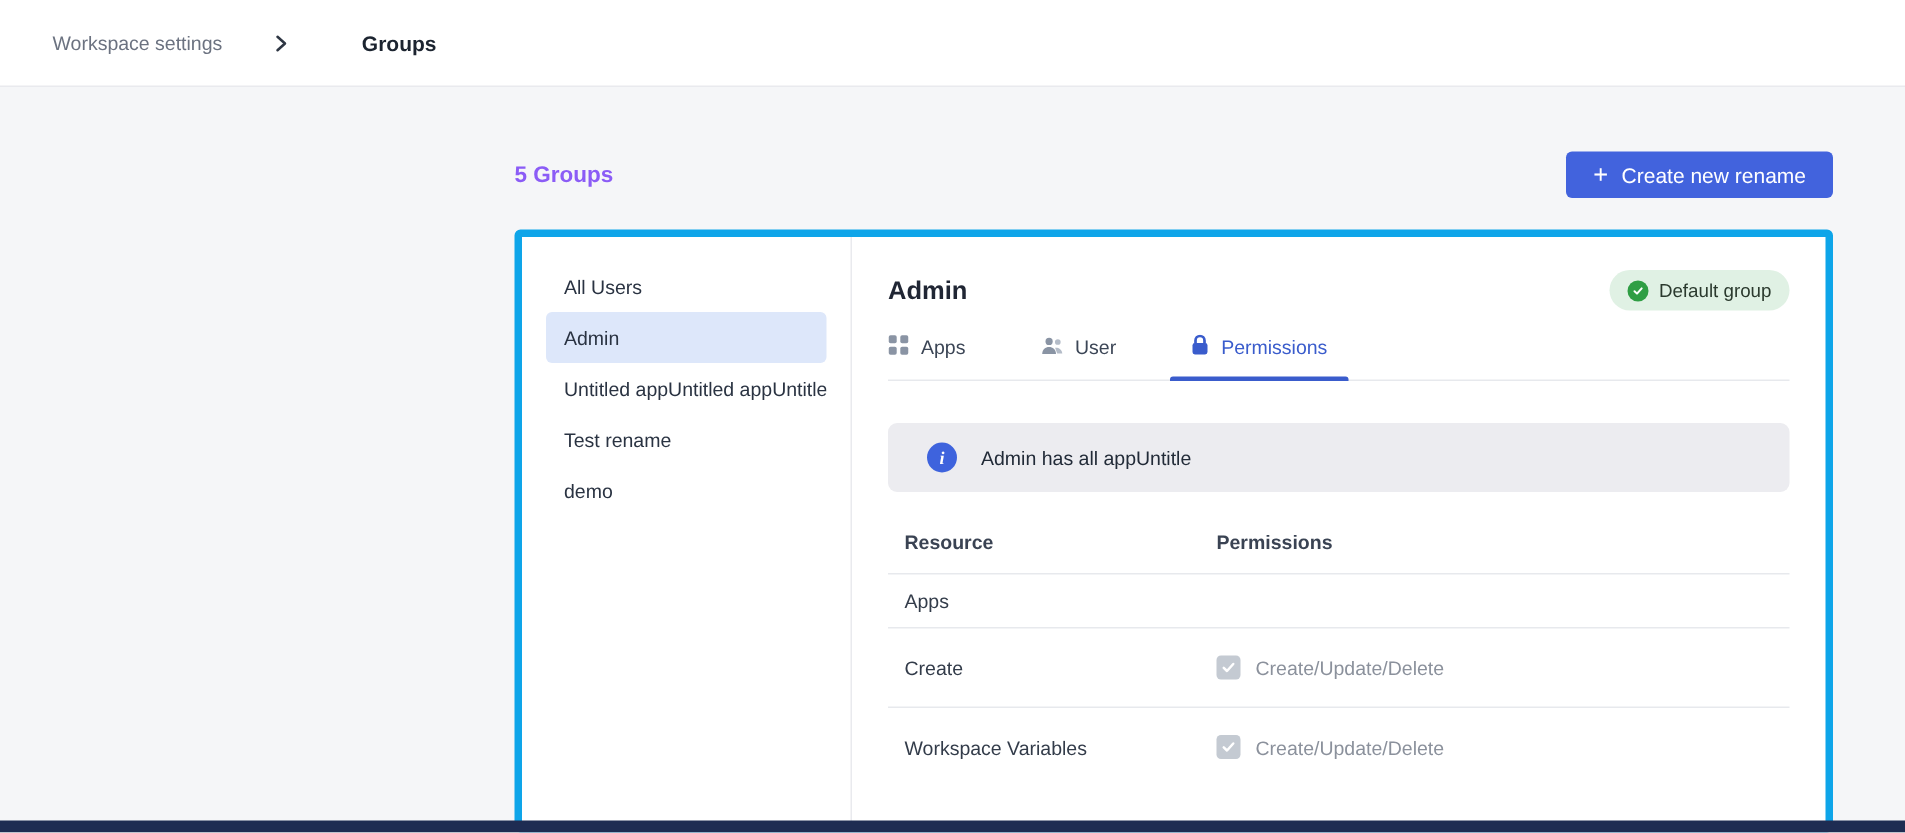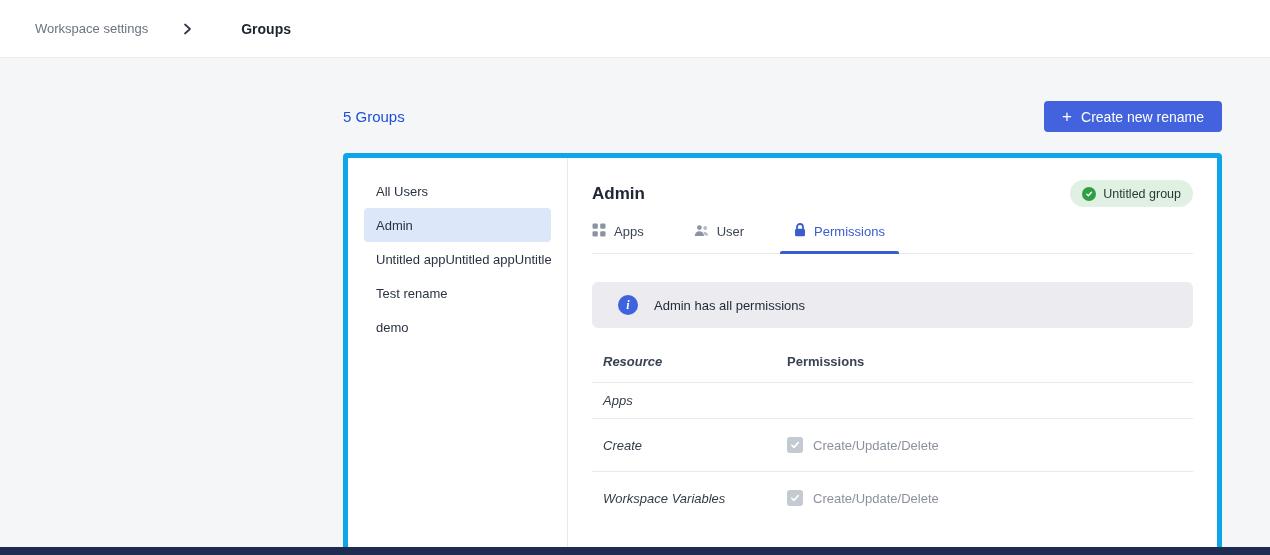--- a/index.html
+++ b/index.html
@@ -16,21 +16,21 @@
     height:58px; background:#fff; border-bottom:1px solid #e9eaee;
     display:flex; align-items:center; padding:0 35px;gap:24px;
   }
   .crumb-parent { font-size:13px; color:#6b7280; cursor:pointer; }
   .crumb-sep { margin:0 11px; display:flex; align-items:center; }
   .crumb-current { font-size:14px; font-weight:bold; color:#1c2430;margin-left:14px; }
 
   
   .main { padding:43px 48px 0 343px; position:relative; height:497px; }
   .head-row { display:flex; justify-content:space-between; align-items:center; margin-bottom:21px; }
-  .groups-count { font-size:15px; font-weight:400; color:#1d4ed8; }
+  .groups-count { font-size:15px; font-weight:700; color:#8b5cf6; }
   .create-btn {
     background:#4263dd; color:#fff; border:none; border-radius:4px;
     height:31px; padding:0 18px; font-size:14px; font-weight:500;
     display:flex; align-items:center; gap:9px; cursor:pointer;
     font-family:"Liberation Sans", sans-serif;
   }
   .plus { font-size:17px; font-weight:400; line-height:1; margin-top:-1px; }
 
   
   .card {
@@ -78,21 +78,21 @@
     width:20px; height:20px; border-radius:50%; background:#3e63dd; color:#fff;
     font-size:12px; font-weight:bold; display:flex; align-items:center; justify-content:center;
     font-family:"Liberation Serif", serif; font-style:italic; flex:none;
   }
   .banner-text { margin-left:16px; font-size:13px; color:#222b38; }
 
   
   .perm-table { margin-top:6px; }
   .t-head { display:flex; padding:20px 0 13px 11px; border-bottom:1px solid #e7e9ed; }
   .t-head span { font-size:13px; font-weight:bold; color:#3a4353; }
-  .col-resource { width:184px; flex:none;font-style:italic; }
+  .col-resource { width:208px; flex:none; }
   .t-row { display:flex; align-items:center; padding:10px 0 10px 11px; border-bottom:1px solid #e7e9ed; }
   .t-row:last-child { border-bottom:none; }
   .resource-name { font-size:13px; color:#333c4a; }
   .perm-cell { display:flex; flex-direction:column; }
   .perm-line { display:flex; align-items:center; gap:10px; height:32px; }
   .cbx {
     width:16px; height:16px; border-radius:3px; background:#c4cad2;
     display:flex; align-items:center; justify-content:center; flex:none;
   }
   .perm-label { font-size:13px; color:#8b919c; }
@@ -147,21 +147,21 @@
     <div class="detail">
 
       <div class="title-row">
         <span class="detail-title">Admin</span>
         <span class="badge">
           <span class="badge-dot">
             <svg width="8" height="8" viewBox="0 0 12 12">
                 <path d="M2.5 6.2 L5 8.6 L9.7 3.4" stroke="#fff" stroke-width="2" fill="none" stroke-linecap="round" stroke-linejoin="round"></path>
               </svg>
           </span>
-          <span>Untitled group</span>
+          <span>Default group</span>
         </span>
       </div>
 
       <div class="tabs">
         <div class="tab">
           <span>
             <svg width="14" height="14" viewBox="0 0 14 14">
               <rect x="0.5" y="0.5" width="5.3" height="5.3" rx="1.2" fill="#8a94a4"></rect>
               <rect x="8.2" y="0.5" width="5.3" height="5.3" rx="1.2" fill="#8a94a4"></rect>
               <rect x="0.5" y="8.2" width="5.3" height="5.3" rx="1.2" fill="#8a94a4"></rect>
@@ -187,21 +187,21 @@
               <path d="M3 6 V4 a3 3 0 0 1 6 0 V6" stroke="#3a5ccc" stroke-width="1.8" fill="none"></path>
               <rect x="1" y="5.7" width="10" height="7.6" rx="1.6" fill="#3a5ccc"></rect>
             </svg>
           </span>
           <span>Permissions</span>
         </div>
       </div>
 
       <div class="banner">
         <span class="info-icon">i</span>
-        <span class="banner-text">Admin has all permissions</span>
+        <span class="banner-text">Admin has all appUntitle</span>
       </div>
 
       <div class="perm-table">
         <div class="t-head">
           <span class="col-resource">Resource</span>
           <span>Permissions</span>
         </div>
 
         <div class="t-row">
           <span class="col-resource resource-name">Apps</span>

